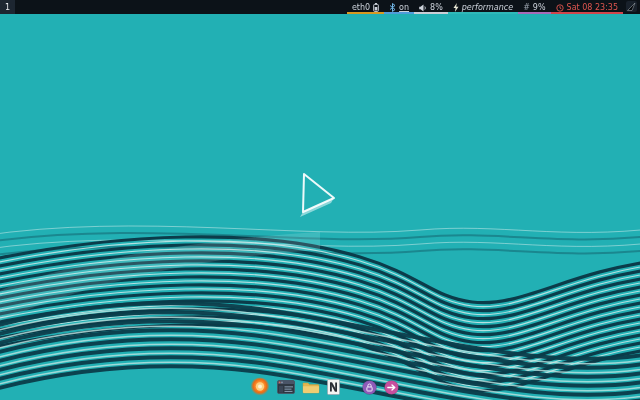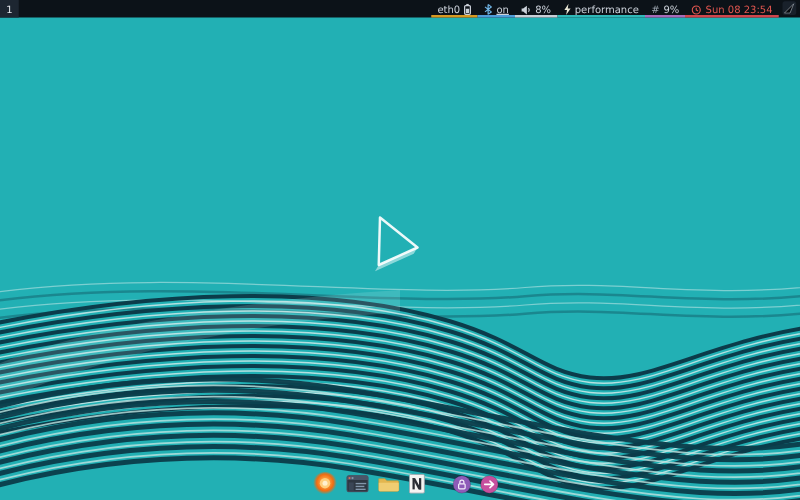--- a/index.html
+++ b/index.html
@@ -132,38 +132,38 @@
       </div>
 
       <div class="module" style="border-bottom-color: rgb(201, 206, 214);">
         <svg width="8" height="8" viewBox="0 0 8 8">
           <polygon points="4.5,0.5 4.5,7.5 1.5,5.2 0.2,5.2 0.2,2.8 1.5,2.8" fill="#ccd2da"></polygon>
           <path d="M5.8,2.5 A2.4,2.4 0 0 1 5.8,5.5" fill="none" stroke="#ccd2da" stroke-width="0.9"></path>
         </svg>
         <span>8%</span>
       </div>
 
-      <div class="module" style="border-bottom-color: rgb(47, 185, 185);">
+      <div class="module" style="border-bottom-color: rgb(47, 185, 185); font-style: italic;">
         <svg width="6" height="9" viewBox="0 0 6 9">
           <polygon points="3.8,0 0.5,5 2.6,5 1.9,9 5.5,3.8 3.2,3.8" fill="#e9e7d6"></polygon>
         </svg>
         <span>performance</span>
       </div>
 
       <div class="module" style="border-bottom-color: rgb(168, 106, 184);">
         <span class="glyph">#</span>
         <span>9%</span>
       </div>
 
       <div class="module" style="border-bottom-color: rgb(208, 69, 76); color: rgb(224, 86, 79);">
         <svg width="8" height="8" viewBox="0 0 8 8">
           <circle cx="4" cy="4" r="3.2" fill="none" stroke="#e0564f" stroke-width="0.9"></circle>
           <path d="M4,2.2 V4 L5.4,4.8" fill="none" stroke="#e0564f" stroke-width="0.9"></path>
         </svg>
-        <span>Sun 08 23:54</span>
+        <span>Sat 08 23:35</span>
       </div>
 
       <div class="tray">
         <span class="tray-chip">
           <svg width="9" height="9" viewBox="0 0 9 9">
             <polygon points="0.5,8.5 8,1 5,8.5" fill="#05080c" stroke="#aeb6bf" stroke-width="0.5"></polygon>
           </svg>
         </span>
       </div>
 

